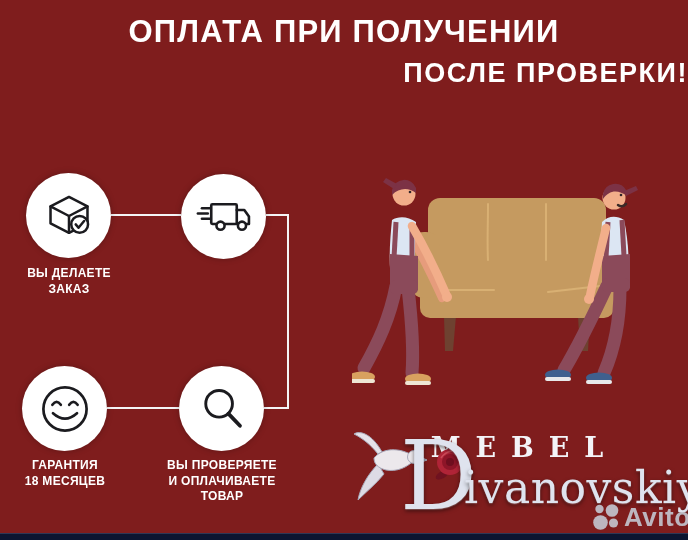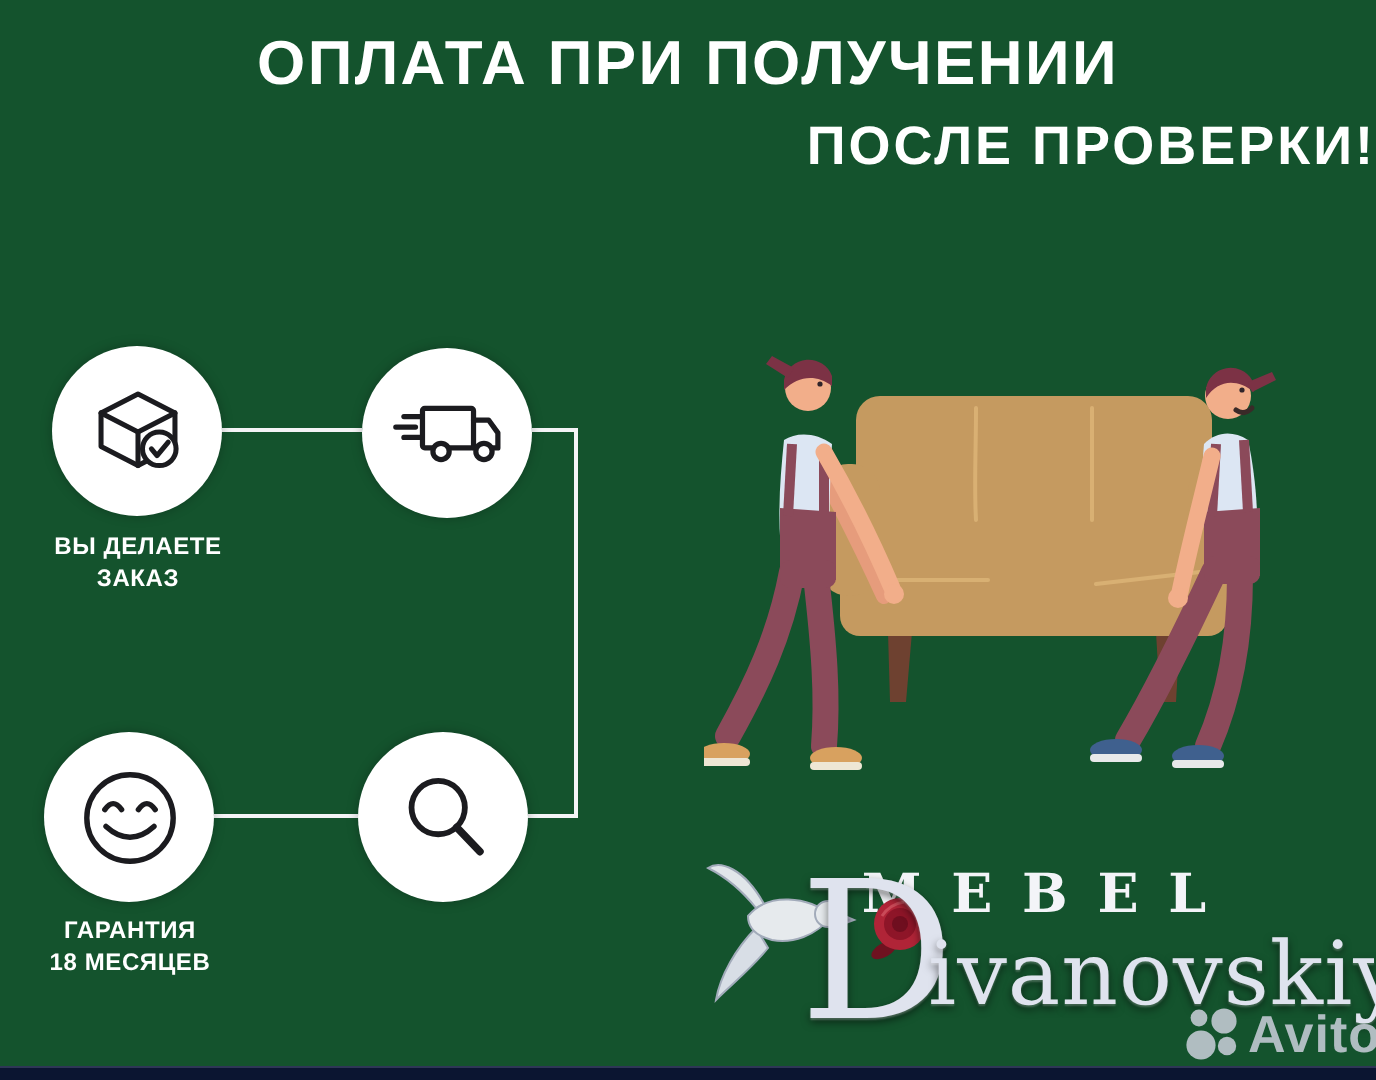--- a/index.html
+++ b/index.html
@@ -1,18 +1,18 @@
 <!DOCTYPE html>
 <html><head>
 <meta charset="utf-8">
 <style>
   html,body{margin:0;padding:0;background:#000;}
   .canvas{
     position:relative;width:688px;height:540px;overflow:hidden;
-    background:#14532d;
+    background:#7f1d1d;
     font-family:"Liberation Sans",sans-serif;
   }
   
   .title-line1{
     position:absolute;top:14px;left:0;width:688px;text-align:center;
     color:#ffffff;font-size:31px;font-weight:bold;letter-spacing:1.2px;
   }
   .title-line2{
     position:absolute;top:58px;left:0;width:688px;text-align:right;
     color:#ffffff;font-size:27px;font-weight:bold;letter-spacing:1.5px;
@@ -122,20 +122,23 @@
 18 МЕСЯЦЕВ</div>
 
   <div class="circle" style="left:179px;top:366px;">
     <svg width="58" height="58" viewBox="0 0 100 100">
       <g fill="none" stroke="#1b1b1f" stroke-linecap="round">
         <circle cx="45" cy="41" r="23" stroke-width="5"></circle>
         <path d="M61,58 L81,79" stroke-width="6.5"></path>
       </g>
     </svg>
   </div>
+  <div class="step-label" style="left:142px;top:458px;">ВЫ ПРОВЕРЯЕТЕ
+И ОПЛАЧИВАЕТЕ
+ТОВАР</div>
 
   <svg class="movers" width="330" height="235" viewBox="0 0 330 235">
 
     <g>
       <polygon points="92,148 104,148 101,183 93,183" fill="#6e4130"></polygon>
       <polygon points="226,148 238,148 236,183 228,183" fill="#6e4130"></polygon>
       <rect x="76" y="30" width="178" height="72" rx="12" fill="#c59a60"></rect>
       <rect x="68" y="88" width="194" height="62" rx="10" fill="#c59a60"></rect>
       <rect x="58" y="64" width="30" height="66" rx="14" fill="#c59a60"></rect>
       <rect x="242" y="64" width="30" height="66" rx="14" fill="#c59a60"></rect>

